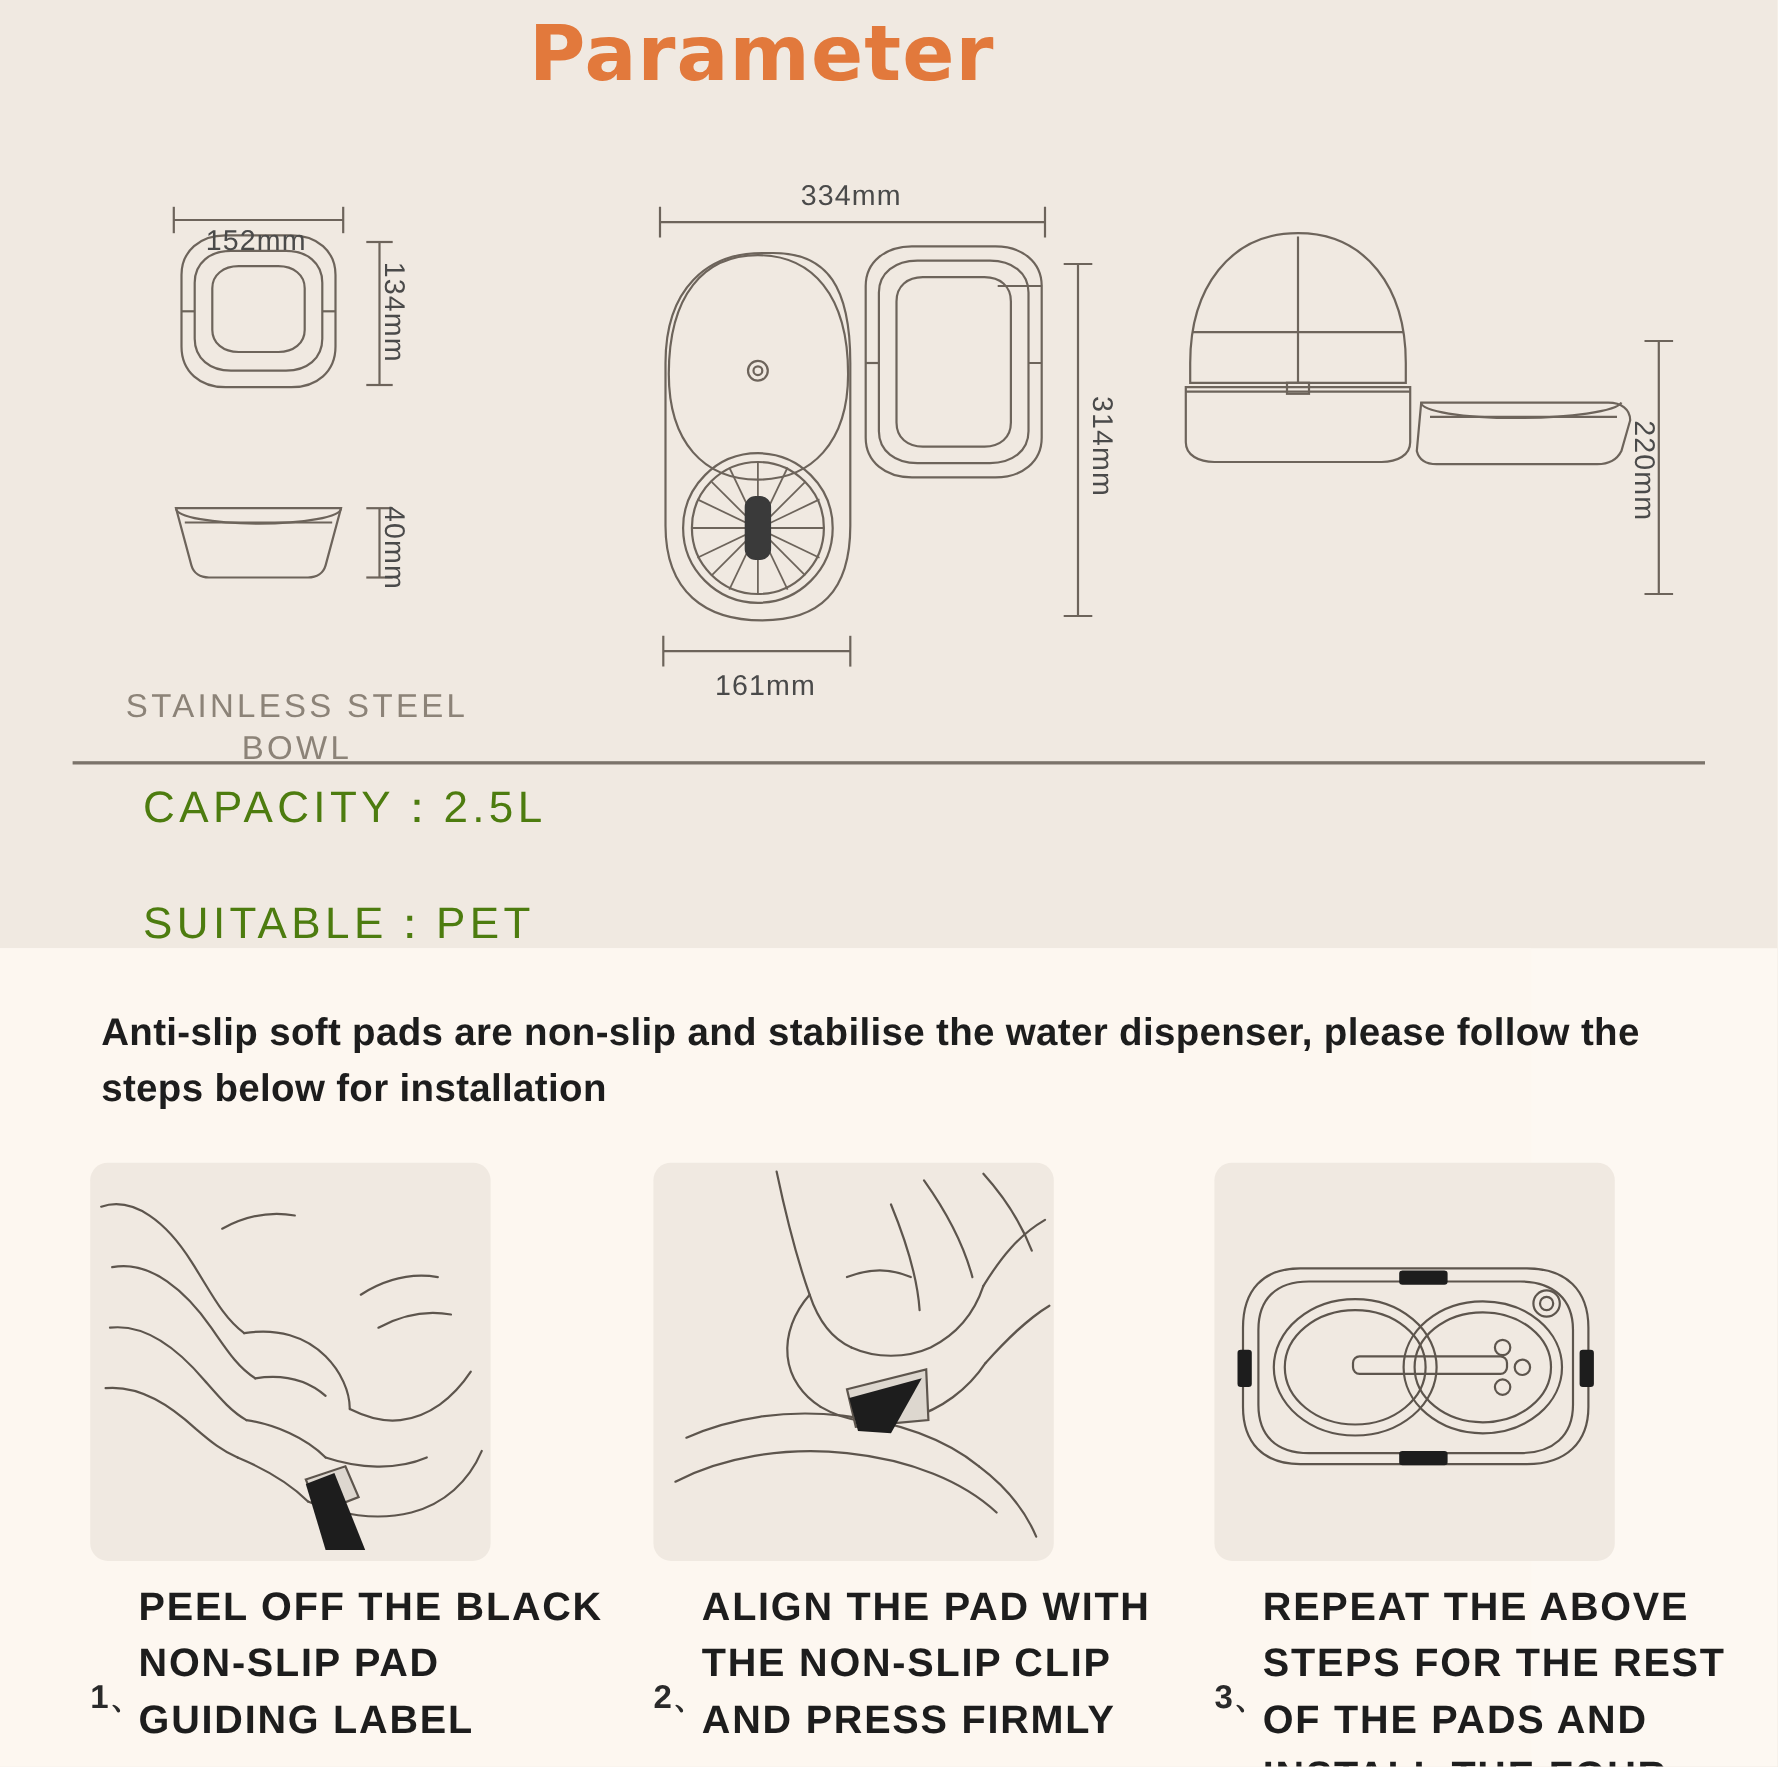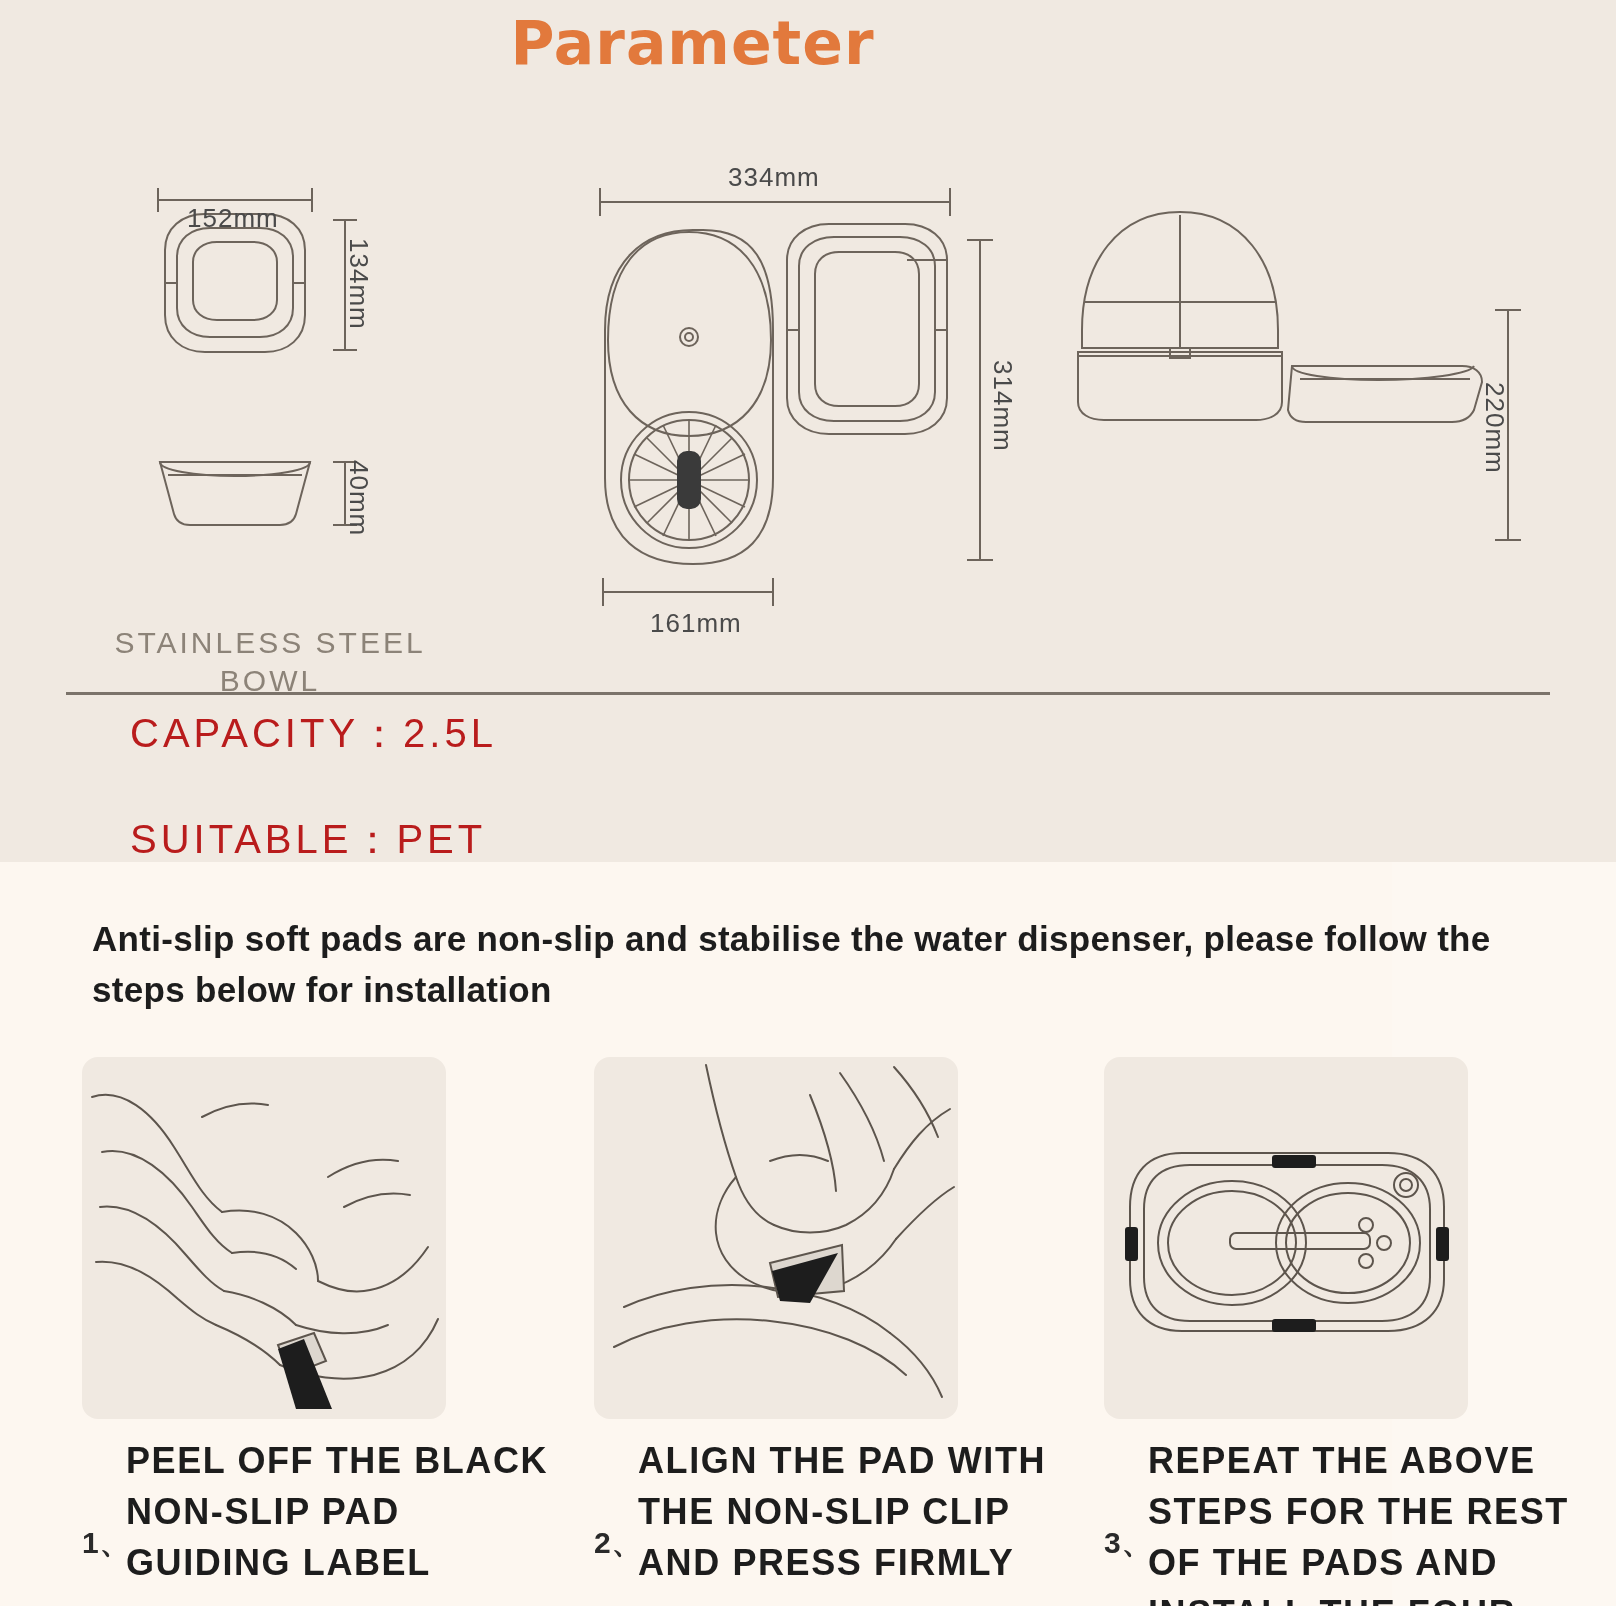--- a/index.html
+++ b/index.html
@@ -27,21 +27,21 @@
     height: 862px;
     background: #f0e9e1;
   }
   .param-title {
     position: absolute;
     left: 0; top: 8px;
     width: 1385px;
     text-align: center;
     font-family: "DejaVu Sans", sans-serif;
     font-weight: bold;
-    font-size: 60px;
+    font-size: 70px;
     letter-spacing: 1px;
     color: #e2793c;
   }
 
   
   .figures {
     position: absolute;
     left: 0; top: 140px;
     width: 1616px;
     height: 540px;
@@ -80,21 +80,21 @@
     width: 1484px;
     height: 3px;
     background: #7b736a;
   }
 
   .spec-block {
     position: absolute;
     left: 0;
     top: 706px;
     width: 1460px;
-    color: #b91c1c;
+    color: #4d7c0f;
   }
   .spec-row {
     position: relative;
     height: 54px;
   }
   .spec-item {
     position: absolute;
     font-size: 40px;
     letter-spacing: 4px;
     font-weight: 500;

